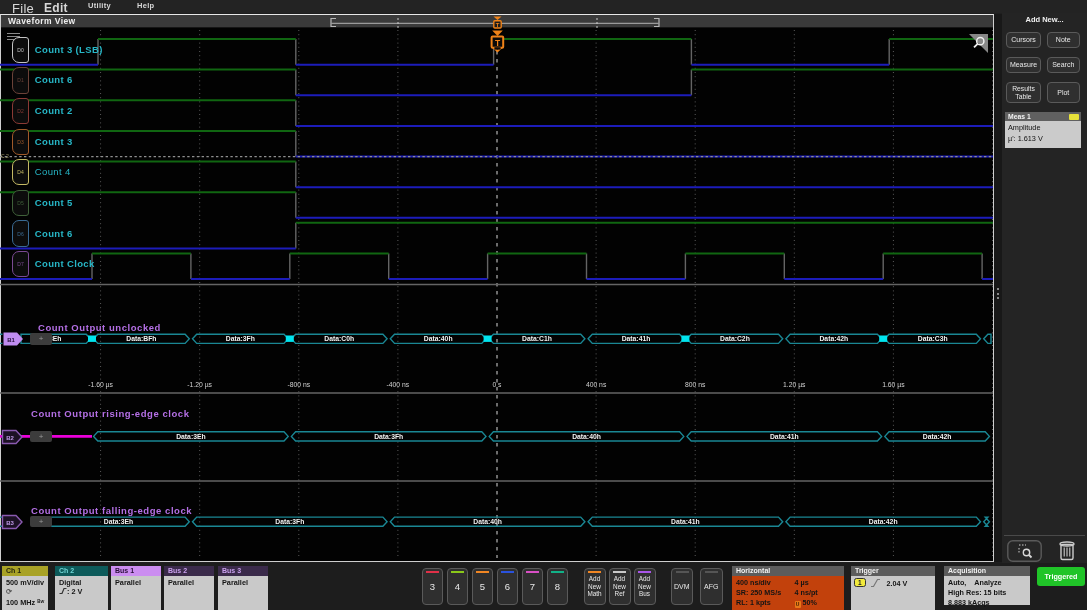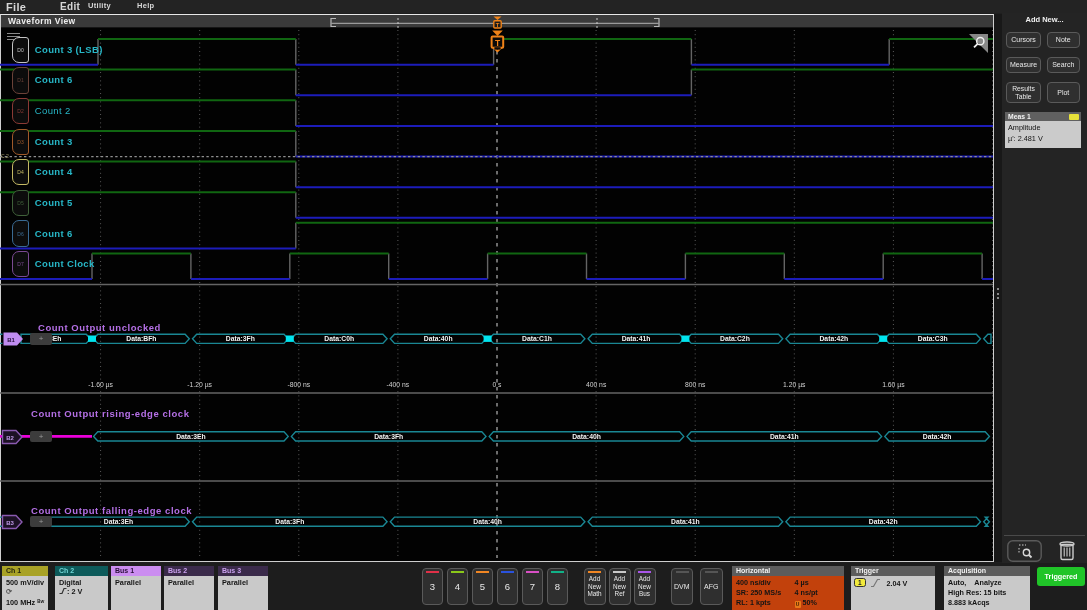--- a/index.html
+++ b/index.html
@@ -1,17 +1,17 @@
 <!DOCTYPE html>
 <html><head><meta charset="utf-8"><style>
 *{margin:0;padding:0;box-sizing:border-box}body{width:1087px;height:610px;position:relative;background:#1f1f1f;font-family:"Liberation Sans",sans-serif;overflow:hidden}.ab{position:absolute}.btn{position:absolute;background:#2f2f2f;border:1px solid #5a5a5a;border-radius:4px;color:#e8e8e8;display:flex;align-items:center;justify-content:center;text-align:center}
 </style></head><body>
 <div style="position:absolute;left:0;top:0;width:1087px;height:13px;background:#232323"></div>
-<div style="position:absolute;left:6px;top:1px;font-size:11px;font-weight:bold;letter-spacing:0.3px;color:#d8d8d8">File</div>
-<div style="position:absolute;left:60px;top:1px;font-size:10px;font-weight:bold;letter-spacing:0.3px;color:#d8d8d8">Edit</div>
+<div style="position:absolute;left:12px;top:1px;font-size:13px;font-weight:normal;letter-spacing:0.3px;color:#d8d8d8">File</div>
+<div style="position:absolute;left:44px;top:1px;font-size:12px;font-weight:bold;letter-spacing:0.3px;color:#d8d8d8">Edit</div>
 <div style="position:absolute;left:88px;top:1px;font-size:7.5px;font-weight:bold;letter-spacing:0.3px;color:#d8d8d8">Utility</div>
 <div style="position:absolute;left:137px;top:1px;font-size:7.5px;font-weight:bold;letter-spacing:0.3px;color:#d8d8d8">Help</div>
 <div style="position:absolute;left:0;top:14px;width:994px;height:548px;background:#020202;border:1px solid #cfcfcf;border-top-color:#e8e8e8"></div>
 <div style="position:absolute;left:1px;top:15px;width:992px;height:13px;background:#3a3a3a;border-bottom:1px solid #161616"></div>
 <div style="position:absolute;left:8px;top:16px;font-size:8.5px;font-weight:bold;letter-spacing:0.4px;color:#efefef">Waveform View</div>
 <svg class="ab" style="left:320px;top:15px" width="360" height="14" viewBox="0 0 360 14">
     <path d="M16 3.5 H11 V11.5 H16" stroke="#b8b8b8" stroke-width="1.2" fill="none"></path>
     <path d="M334 3.5 H339 V11.5 H334" stroke="#b8b8b8" stroke-width="1.2" fill="none"></path>
     <line x1="11" y1="8.3" x2="339" y2="8.3" stroke="#9a9a9a" stroke-width="1.3"></line>
     <line x1="78" y1="3" x2="78" y2="13" stroke="#cccccc" stroke-width="1" stroke-dasharray="2 2"></line>
@@ -117,25 +117,25 @@
     <circle cx="980.3" cy="41.2" r="3.6" fill="none" stroke="#f0f0f0" stroke-width="1.5"></circle>
     <line x1="977.6" y1="43.8" x2="974" y2="47.4" stroke="#f0f0f0" stroke-width="1.8"></line>
     <path d="M7 33.5H20M7 36.5H20M7 39.5H20" stroke="#8a8a8a" stroke-width="1.2"></path>
   </svg>
 <div style="position:absolute;left:1px;top:152.5px;font-size:5px;color:#a8a070">C.2</div>
 <div style="position:absolute;left:11.7px;top:36.6px;width:17.6px;height:26.4px;background:#0c0c0c;border:1.8px solid #c4c4c4;border-radius:7px 3px 3px 7px;color:#c4c4c4;font-size:5px;display:flex;align-items:center;justify-content:center">D0</div>
 <div style="position:absolute;left:34.8px;top:43.8px;font-size:9.5px;font-weight:bold;letter-spacing:0.35px;color:#27b7c7">Count 3 (LSB)</div>
 <div style="position:absolute;left:11.7px;top:67.2px;width:17.6px;height:26.4px;background:#0c0c0c;border:1.8px solid #6b4238;border-radius:7px 3px 3px 7px;color:#6b4238;font-size:5px;display:flex;align-items:center;justify-content:center">D1</div>
 <div style="position:absolute;left:34.8px;top:74.4px;font-size:9.5px;font-weight:bold;letter-spacing:0.35px;color:#27b7c7">Count 6</div>
 <div style="position:absolute;left:11.7px;top:97.9px;width:17.6px;height:26.4px;background:#0c0c0c;border:1.8px solid #8a3a35;border-radius:7px 3px 3px 7px;color:#8a3a35;font-size:5px;display:flex;align-items:center;justify-content:center">D2</div>
-<div style="position:absolute;left:34.8px;top:105.1px;font-size:9.5px;font-weight:normal;letter-spacing:0.35px;color:#27b7c7">Count 2</div>
+<div style="position:absolute;left:34.8px;top:105.1px;font-size:9.5px;font-weight:bold;letter-spacing:0.35px;color:#27b7c7">Count 2</div>
 <div style="position:absolute;left:11.7px;top:128.5px;width:17.6px;height:26.4px;background:#0c0c0c;border:1.8px solid #a05a2a;border-radius:7px 3px 3px 7px;color:#a05a2a;font-size:5px;display:flex;align-items:center;justify-content:center">D3</div>
 <div style="position:absolute;left:34.8px;top:135.7px;font-size:9.5px;font-weight:bold;letter-spacing:0.35px;color:#27b7c7">Count 3</div>
 <div style="position:absolute;left:11.7px;top:159.1px;width:17.6px;height:26.4px;background:#0c0c0c;border:1.8px solid #c4b964;border-radius:7px 3px 3px 7px;color:#c4b964;font-size:5px;display:flex;align-items:center;justify-content:center">D4</div>
-<div style="position:absolute;left:34.8px;top:166.3px;font-size:9.5px;font-weight:bold;letter-spacing:0.35px;color:#27b7c7">Count 4</div>
+<div style="position:absolute;left:34.8px;top:166.3px;font-size:9.5px;font-weight:normal;letter-spacing:0.35px;color:#27b7c7">Count 4</div>
 <div style="position:absolute;left:11.7px;top:189.8px;width:17.6px;height:26.4px;background:#0c0c0c;border:1.8px solid #3f6039;border-radius:7px 3px 3px 7px;color:#3f6039;font-size:5px;display:flex;align-items:center;justify-content:center">D5</div>
 <div style="position:absolute;left:34.8px;top:197.0px;font-size:9.5px;font-weight:bold;letter-spacing:0.35px;color:#27b7c7">Count 5</div>
 <div style="position:absolute;left:11.7px;top:220.4px;width:17.6px;height:26.4px;background:#0c0c0c;border:1.8px solid #3a6a92;border-radius:7px 3px 3px 7px;color:#3a6a92;font-size:5px;display:flex;align-items:center;justify-content:center">D6</div>
 <div style="position:absolute;left:34.8px;top:227.6px;font-size:9.5px;font-weight:bold;letter-spacing:0.35px;color:#27b7c7">Count 6</div>
 <div style="position:absolute;left:11.7px;top:251.0px;width:17.6px;height:26.4px;background:#0c0c0c;border:1.8px solid #7a4a92;border-radius:7px 3px 3px 7px;color:#7a4a92;font-size:5px;display:flex;align-items:center;justify-content:center">D7</div>
 <div style="position:absolute;left:34.8px;top:258.2px;font-size:9.5px;font-weight:bold;letter-spacing:0.35px;color:#27b7c7">Count Clock</div>
 <div style="position:absolute;left:38px;top:321.5px;font-size:9.5px;font-weight:bold;letter-spacing:0.55px;color:#b570e6">Count Output unclocked</div>
 <div style="position:absolute;left:31px;top:408px;font-size:9.5px;font-weight:bold;letter-spacing:0.55px;color:#b570e6">Count Output rising-edge clock</div>
 <div style="position:absolute;left:31px;top:505.3px;font-size:9.5px;font-weight:bold;letter-spacing:0.55px;color:#b570e6">Count Output falling-edge clock</div>
 <div style="position:absolute;left:70.6px;top:380.5px;width:60px;text-align:center;font-size:6.8px;color:#d2d2d2">-1.60 µs</div>
@@ -172,21 +172,21 @@
 <div class="btn" style="left:1046.5px;top:31.5px;width:33.5px;height:16px;font-size:7px;line-height:1.1">Note</div>
 <div class="btn" style="left:1006px;top:57px;width:35px;height:16px;font-size:7px;line-height:1.1">Measure</div>
 <div class="btn" style="left:1046.5px;top:57px;width:33.5px;height:16px;font-size:7px;line-height:1.1">Search</div>
 <div class="btn" style="left:1006px;top:82px;width:35px;height:21px;font-size:6.8px;line-height:1.1">Results<br>Table</div>
 <div class="btn" style="left:1046.5px;top:82px;width:33.5px;height:21px;font-size:7px;line-height:1.1">Plot</div>
 <div style="position:absolute;left:1004.5px;top:112px;width:76.5px;height:9px;background:#606060"></div>
 <div style="position:absolute;left:1008px;top:112.8px;font-size:6.8px;font-weight:bold;color:#f2f2f2">Meas 1</div>
 <div style="position:absolute;left:1069px;top:114px;width:10px;height:5.5px;background:#e8e23a;border-radius:1px"></div>
 <div style="position:absolute;left:1004.5px;top:121px;width:76.5px;height:27px;background:#cbcbcb"></div>
 <div style="position:absolute;left:1008px;top:123px;font-size:7.3px;color:#111">Amplitude</div>
-<div style="position:absolute;left:1008px;top:134px;font-size:7.3px;color:#111">µ': 2.481 V</div>
+<div style="position:absolute;left:1008px;top:134px;font-size:7.3px;color:#111">µ': 1.613 V</div>
 <div style="position:absolute;left:1004px;top:535px;width:81px;height:1px;background:#4a4a4a"></div>
 <svg class="ab" style="left:1007px;top:540px" width="35" height="22" viewBox="0 0 35 22">
     <rect x="0.8" y="0.8" width="33.4" height="20.4" rx="5" fill="#262626" stroke="#5a5a5a" stroke-width="1.4"></rect>
     <path d="M12 5H19M12 8V14" stroke="#d0d0d0" stroke-width="1" stroke-dasharray="1.5 1.5"></path>
     <circle cx="19.5" cy="12.5" r="3.2" fill="none" stroke="#d8d8d8" stroke-width="1.4"></circle>
     <line x1="22" y1="15" x2="24.5" y2="17.5" stroke="#d8d8d8" stroke-width="1.8"></line>
   </svg>
 <svg class="ab" style="left:1058px;top:540px" width="18" height="21" viewBox="0 0 18 21">
     <rect x="3" y="4.5" width="12" height="15" rx="1.5" fill="none" stroke="#cccccc" stroke-width="1.4"></rect>
     <ellipse cx="9" cy="4" rx="7" ry="2" fill="none" stroke="#cccccc" stroke-width="1.4"></ellipse>
@@ -249,16 +249,16 @@
     <div style="position:relative;height:34.5px;background:#c9c9c9;color:#141414;font-size:7.2px;font-weight:bold">
       <div style="position:absolute;left:3px;top:2.5px;width:12.5px;height:9px;background:#f2ea3c;border:1px solid #333;border-radius:2.5px;color:#222;font-size:6.5px;text-align:center;line-height:8px">1</div>
       <svg style="position:absolute;left:19px;top:2.5px" width="11" height="10" viewBox="0 0 11 10">
         <path d="M1 8.5H3.5L7.5 1.5H10" stroke="#777" stroke-width="1.2" fill="none"></path>
       </svg>
       <div style="position:absolute;left:36px;top:3.5px">2.04 V</div>
     </div>
   </div>
 <div class="ab" style="left:943.5px;top:566px;width:86px;height:44px">
     <div style="height:9.5px;background:#5c5c5c;color:#f2f2f2;font-size:7px;font-weight:bold;padding-left:4.5px;line-height:9.5px">Acquisition</div>
-    <div style="position:relative;height:35px;background:#c9c9c9;color:#141414;font-size:7.2px;font-weight:bold">
+    <div style="position:relative;height:29px;background:#c9c9c9;color:#141414;font-size:7.2px;font-weight:bold">
       <div style="position:absolute;left:4.5px;top:2.5px;line-height:9.9px">Auto,&nbsp;&nbsp;&nbsp;&nbsp;Analyze<br>High Res: 15 bits<br>8.883 kAcqs</div>
     </div>
   </div>
 <div style="position:absolute;left:1037px;top:566.5px;width:48px;height:19.5px;background:#20c428;border-radius:3px;color:#fff;font-size:7.2px;font-weight:bold;display:flex;align-items:center;justify-content:center">Triggered</div>
 </body></html>

